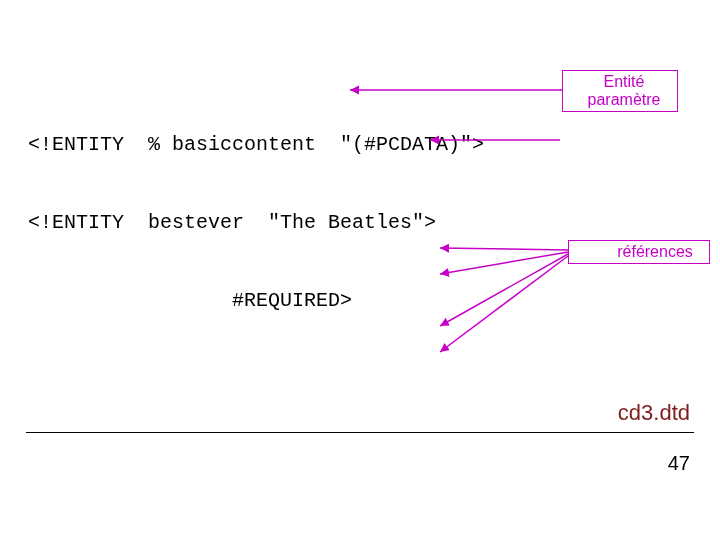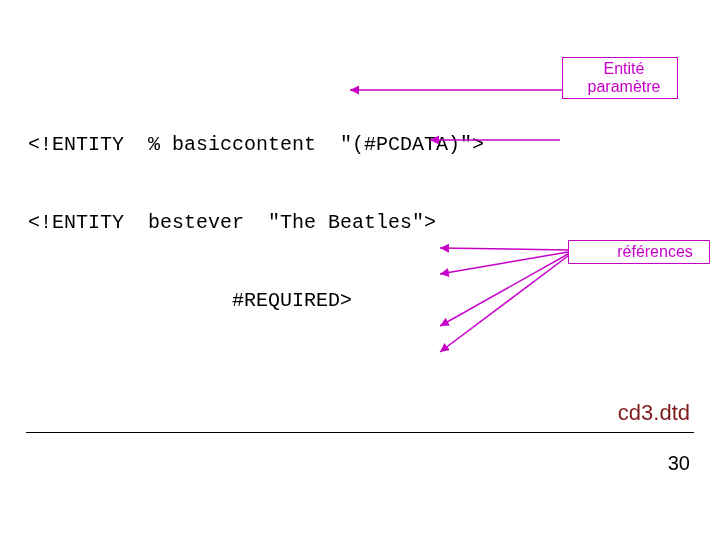--- a/index.html
+++ b/index.html
@@ -39,21 +39,21 @@
   .annot {
     position: absolute;
     border: 1px solid #c700c7;
     color: #c700c7;
     font-size: 16px;
     line-height: 18px;
     padding: 2px 8px;
     background: #fff;
     text-align: center;
   }
-  .annot.a1 { top: 57px;  left: 562px; width: 90px; padding-left: 16px; }
+  .annot.a1 { top: 70px;  left: 562px; width: 90px; padding-left: 16px; }
   .annot.a2 { top: 120px; left: 560px; width: 82px; }
   .annot.a3 { top: 240px; left: 568px; width: 92px; padding-left: 40px; }
 
   svg.arrows {
     position: absolute;
     top: 0; left: 0;
     width: 720px; height: 540px;
     pointer-events: none;
   }
   .filelabel {
@@ -113,15 +113,15 @@
     <line x1="560" y1="140" x2="430" y2="140" stroke="#c700c7" stroke-width="1.5" marker-end="url(#ah)"></line>
 
     <line x1="568" y1="250" x2="440" y2="248" stroke="#c700c7" stroke-width="1.5" marker-end="url(#ah)"></line>
     <line x1="568" y1="252" x2="440" y2="274" stroke="#c700c7" stroke-width="1.5" marker-end="url(#ah)"></line>
     <line x1="568" y1="254" x2="440" y2="326" stroke="#c700c7" stroke-width="1.5" marker-end="url(#ah)"></line>
     <line x1="568" y1="256" x2="440" y2="352" stroke="#c700c7" stroke-width="1.5" marker-end="url(#ah)"></line>
   </svg>
 
   <div class="filelabel">cd3.dtd</div>
   <div class="hr"></div>
-  <div class="pagenum">30</div>
+  <div class="pagenum">47</div>
 
 </div>
 
 </body></html>

